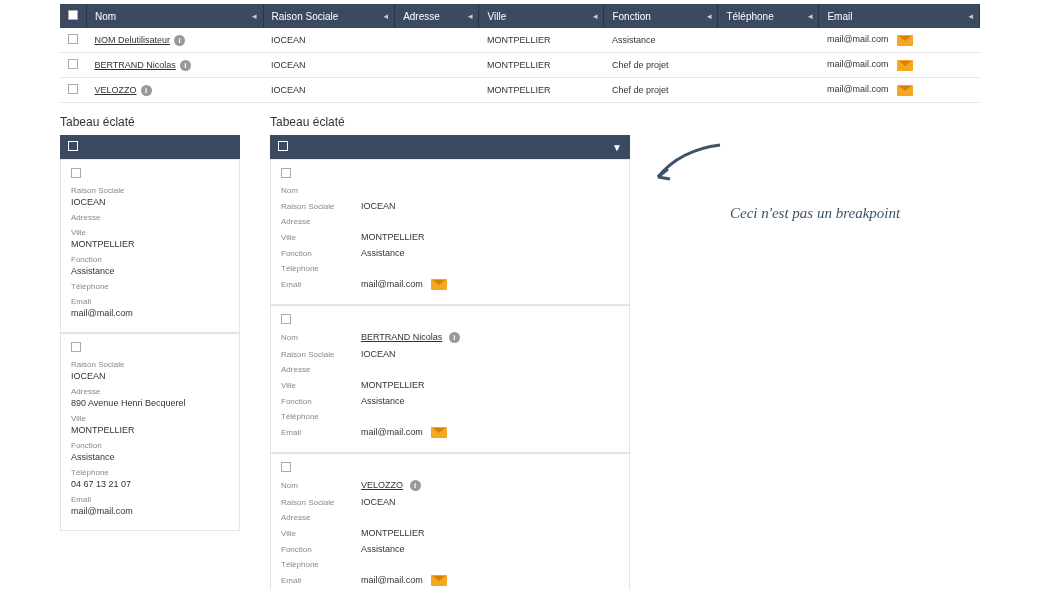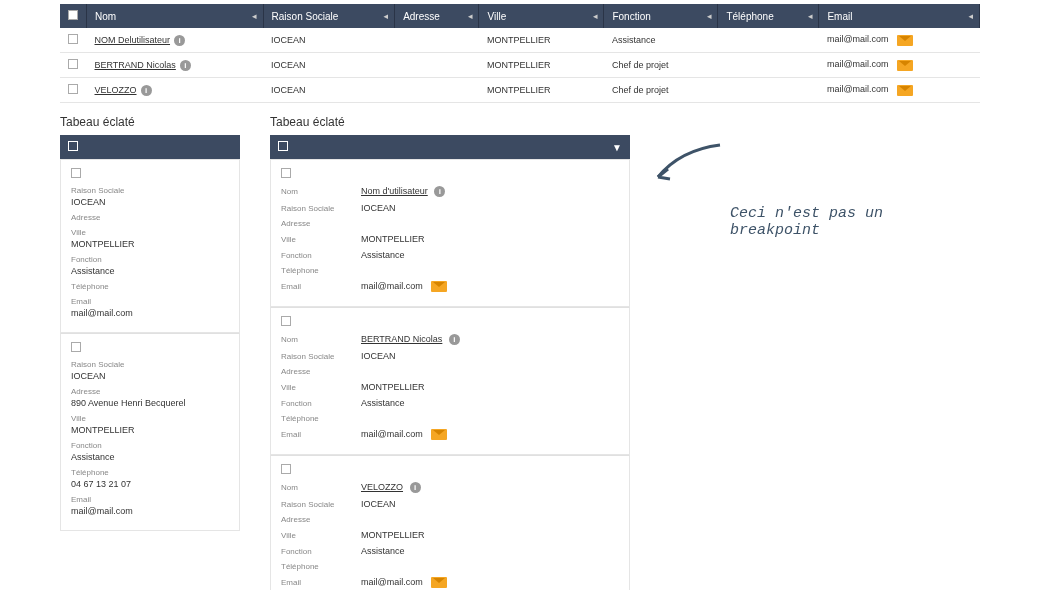--- a/index.html
+++ b/index.html
@@ -39,21 +39,21 @@
 .row-sm .label { font-size: 8px; color: #888; display: block; margin-bottom: 1px; }
 .row-sm .value { font-size: 9px; color: #333; }
 
 .row-md { display: flex; margin-bottom: 6px; align-items: center; }
 .row-md .label { font-size: 8px; color: #888; width: 80px; flex-shrink: 0; }
 .row-md .value { font-size: 9px; color: #333; flex: 1; }
 .top-check { margin-bottom: 6px; }
 
 
 .arrow-svg { position: absolute; left: -10px; top: 20px; }
-.annotation-text { font-family: Liberation Mono, monospace; font-style: italic; color: #3e5368; font-size: 15px; margin-left: 70px; margin-top: 50px; }
+.annotation-text { font-family: Liberation Serif, serif; font-style: italic; color: #3e5368; font-size: 15px; margin-left: 70px; margin-top: 50px; }
 </style>
 </head>
 <body>
 
 <div class="container">
 
   <table class="full-table">
     <thead>
       <tr>
         <th class="check-col"><span class="checkbox"></span></th>
@@ -138,21 +138,20 @@
       <div class="card-header">
         <span class="checkbox"></span>
         <span class="menu-icon">▼</span>
       </div>
       <div id="medium-cards">
           <div class="card">
             <div class="card-body">
               <div class="top-check"><span class="checkbox"></span></div>
               <div class="row-md">
                 <span class="label">Nom</span>
-                <span class="value"><span class="link-text">Nom d'utilisateur</span> <span class="info-icon">i</span></span>
               </div>
               <div class="row-md">
                 <span class="label">Raison Sociale</span>
                 <span class="value">IOCEAN</span>
               </div>
               <div class="row-md">
                 <span class="label">Adresse</span>
                 <span class="value blur"></span>
               </div>
               <div class="row-md">

